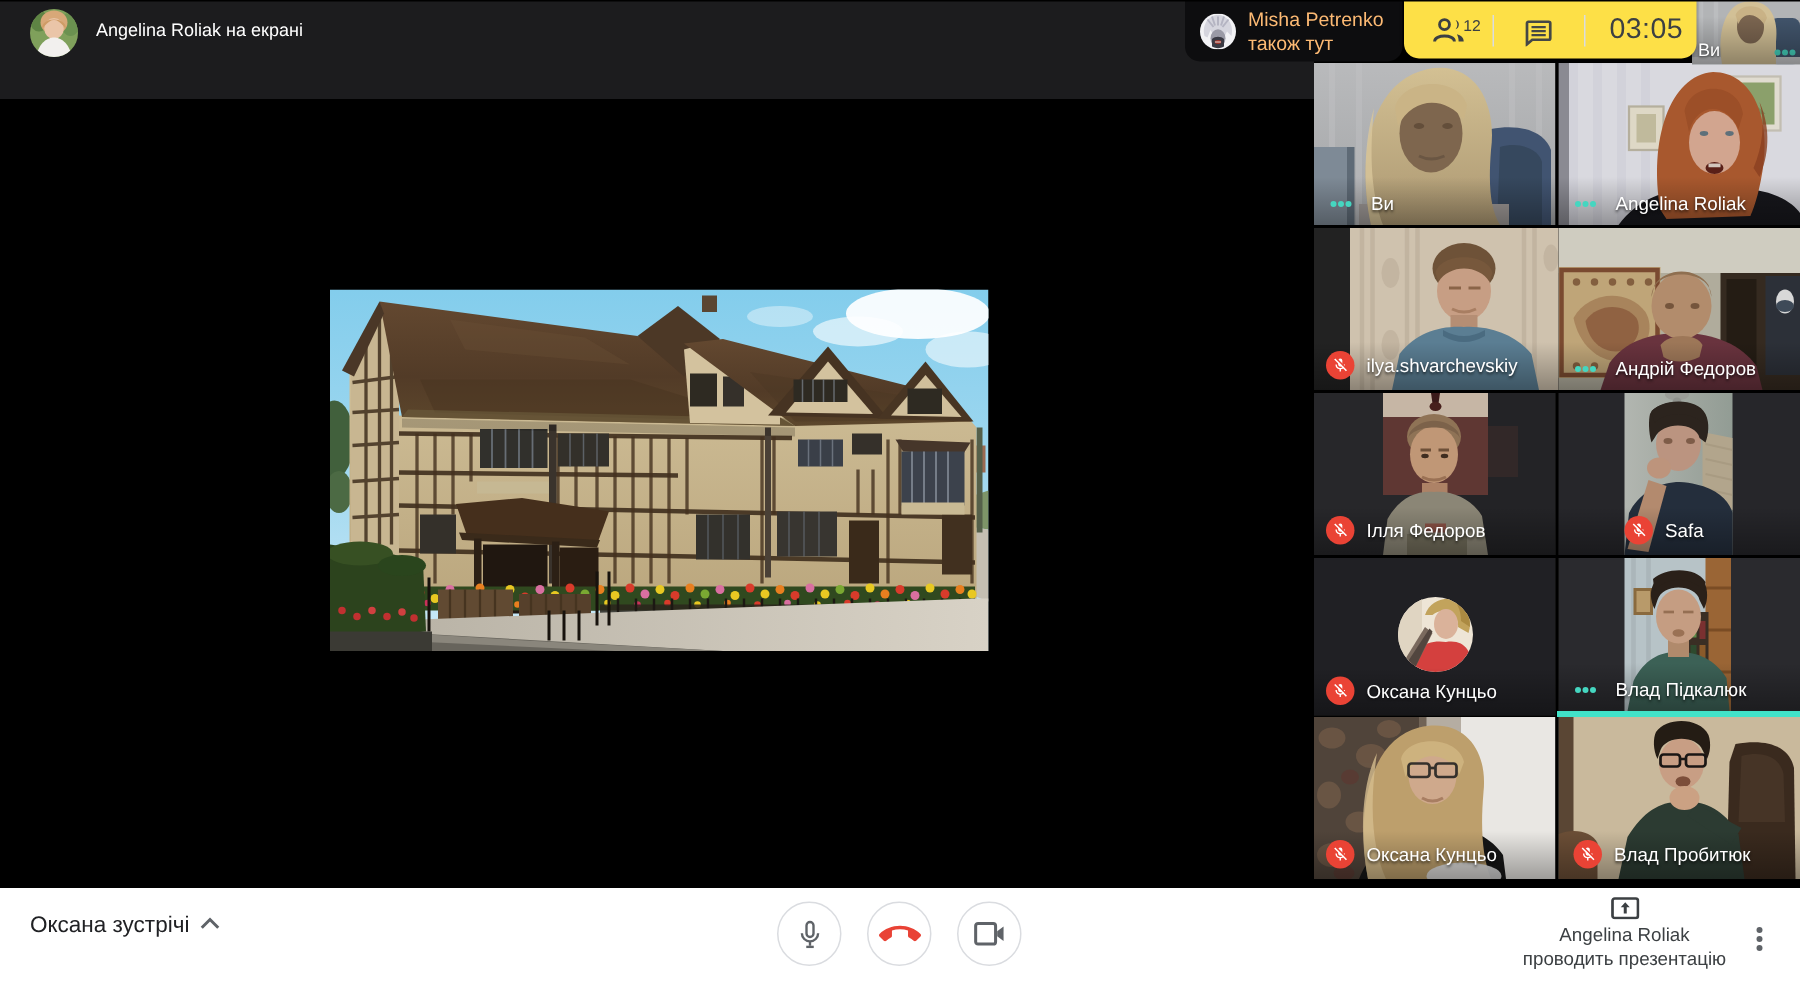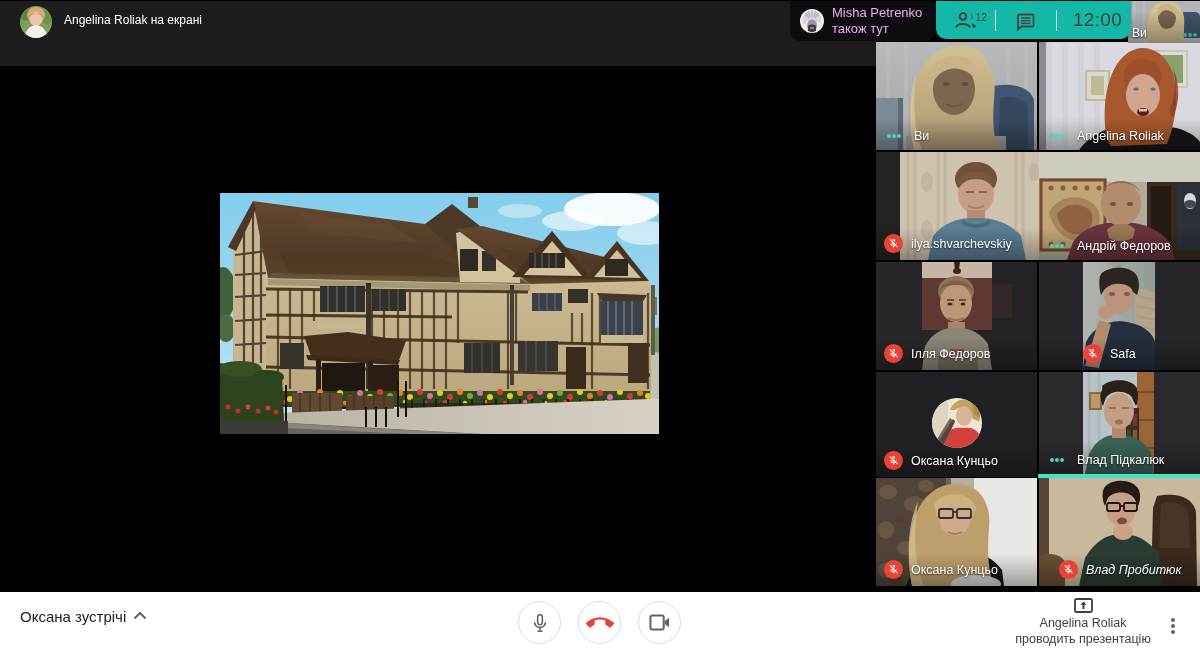--- a/index.html
+++ b/index.html
@@ -7,23 +7,23 @@
   #page{position:relative;width:1200px;height:660px;background:#000;}
   .abs{position:absolute;}
   
   #hdr{left:0;top:0;width:876px;height:66px;background:#1c1c1e;}
   #hdrline{left:0;top:0;width:1200px;height:1px;background:#000;z-index:30;}
   #hdrav{left:20px;top:6px;width:32px;height:32px;border-radius:50%;overflow:hidden;z-index:5;}
   #hdrtxt{left:64px;top:13px;color:#ffffff;font-size:12px;z-index:5;}
   
   #notif{left:790px;top:0;width:145px;height:41px;background:#0d0d0f;border-radius:0 0 10px 10px;z-index:10;}
   #notifav{left:10px;top:9px;width:24px;height:24px;border-radius:50%;overflow:hidden;}
-  .ntxt{position:absolute;left:42px;color:#f0abfc;font-size:13px;}
+  .ntxt{position:absolute;left:42px;color:#fdba74;font-size:13px;}
   
-  #tbar{left:936px;top:0;width:195px;height:39px;background:#14b8a6;border-radius:0 0 10px 10px;
+  #tbar{left:936px;top:0;width:195px;height:39px;background:#fde047;border-radius:0 0 10px 10px;
     box-shadow:0 1px 3px rgba(0,0,0,.3);z-index:11;}
   .tdiv{position:absolute;top:10px;width:1px;height:21px;background:#dadce0;}
   #clock{position:absolute;left:137px;top:9px;font-size:19px;color:#3c4043;letter-spacing:.3px;}
   
   #gridbg{left:876px;top:0;width:324px;height:592px;background:#000;}
   .tile{position:absolute;overflow:hidden;background:#222;}
   .tile::after{content:"";position:absolute;left:0;right:0;bottom:0;height:32px;background:linear-gradient(180deg,rgba(0,0,0,0),rgba(0,0,0,.32));}
   .lbl{position:absolute;z-index:3;display:flex;align-items:center;}
   .lbl .txt{color:#fff;font-size:12.5px;text-shadow:0 1px 2px rgba(0,0,0,.7);white-space:nowrap;}
   .micoff{width:19px;height:19px;border-radius:50%;background:#ea4335;flex:0 0 19px;
@@ -700,21 +700,21 @@
       <ellipse cx="82" cy="31" rx="15" ry="17" fill="#c89e84"></ellipse>
       <path d="M65,10 C72,0 94,0 100,12 C102,18 101,24 99,28 L96,22 C92,12 72,12 68,22 L66,28 C63,22 63,14 65,10 Z" fill="#241c14"></path>
       <rect x="68" y="25" width="13" height="8" rx="2" fill="none" stroke="#1a1614" stroke-width="1.8"></rect>
       <rect x="85" y="25" width="13" height="8" rx="2" fill="none" stroke="#1a1614" stroke-width="1.8"></rect>
       <line x1="81" y1="28" x2="85" y2="28" stroke="#1a1614" stroke-width="1.8"></line>
       <ellipse cx="83" cy="43" rx="5" ry="3.5" fill="#7c4e3a"></ellipse>
       <path d="M92,58 L122,74 L115,85 L86,66 Z" fill="#2c3b32"></path>
       <ellipse cx="84" cy="54" rx="10" ry="8" fill="#cba183"></ellipse>
 
     </svg>
-    <div class="lbl" style="left:20px;bottom:7px;gap:8px;font-style:italic;">
+    <div class="lbl" style="left:10px;bottom:7px;gap:8px;">
         <span class="micoff">
           <svg width="11" height="11" viewBox="0 0 24 24">
             <path fill="#fff" d="M12 14a3 3 0 0 0 3-3V5a3 3 0 0 0-6 0v6a3 3 0 0 0 3 3z"></path>
             <path fill="#fff" d="M17 11a5 5 0 0 1-10 0H5a7 7 0 0 0 6 6.9V21h2v-3.1A7 7 0 0 0 19 11h-2z"></path>
             <line x1="5.5" y1="1.5" x2="22.5" y2="18.5" stroke="#ea4335" stroke-width="2.6"></line>
             <line x1="4" y1="3" x2="21" y2="20" stroke="#fff" stroke-width="2.2"></line>
           </svg>
         </span>
         <span class="txt">Влад Пробитюк</span>
       </div>
@@ -775,21 +775,21 @@
     <div class="tdiv" style="left:59px;"></div>
     <svg style="position:absolute;left:80px;top:13px;" width="19" height="18" viewBox="0 0 19 18" xmlns="http://www.w3.org/2000/svg">
       <path d="M2.5,1.5 h14 a1,1 0 0 1 1,1 v10 a1,1 0 0 1 -1,1 h-11 l-3.5,3 v-14 a1,1 0 0 1 1,-1 z" fill="none" stroke="#444746" stroke-width="1.8"></path>
       <g stroke="#444746" stroke-width="1.5">
         <line x1="5" y1="5" x2="14.5" y2="5"></line>
           <line x1="5" y1="7.7" x2="14.5" y2="7.7"></line>
           <line x1="5" y1="10.4" x2="14.5" y2="10.4"></line>
       </g>
     </svg>
     <div class="tdiv" style="left:120px;"></div>
-    <div id="clock">12:00</div>
+    <div id="clock">03:05</div>
   </div>
   <div class="abs" id="hdrline"></div>
 
   <div class="abs" id="bbar">
     <div id="det">Оксана зустрічі</div>
     <svg style="position:absolute;left:133px;top:19px;" width="14" height="9" viewBox="0 0 14 9" xmlns="http://www.w3.org/2000/svg">
       <path d="M1.5,7.5 L7,2 L12.5,7.5" fill="none" stroke="#5f6368" stroke-width="2"></path>
     </svg>
     <div class="cbtn" id="btnmic" style="left:518px;">
       <svg width="20" height="22" viewBox="0 0 24 24" xmlns="http://www.w3.org/2000/svg">

